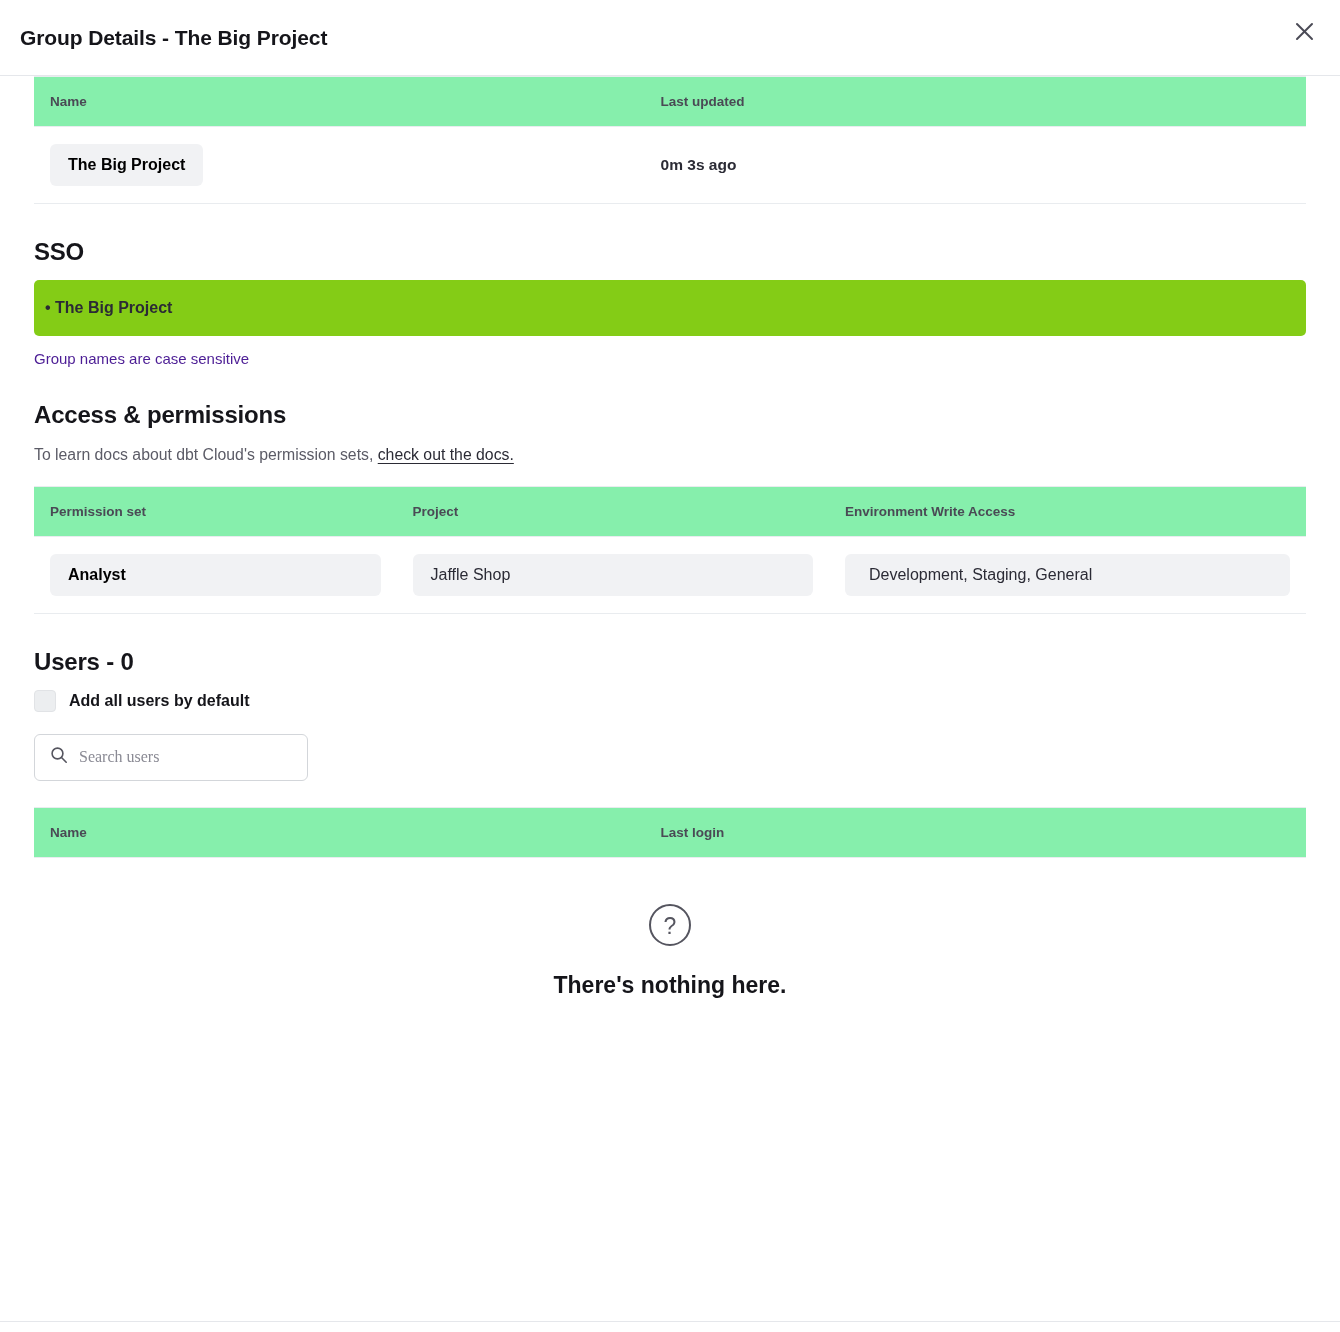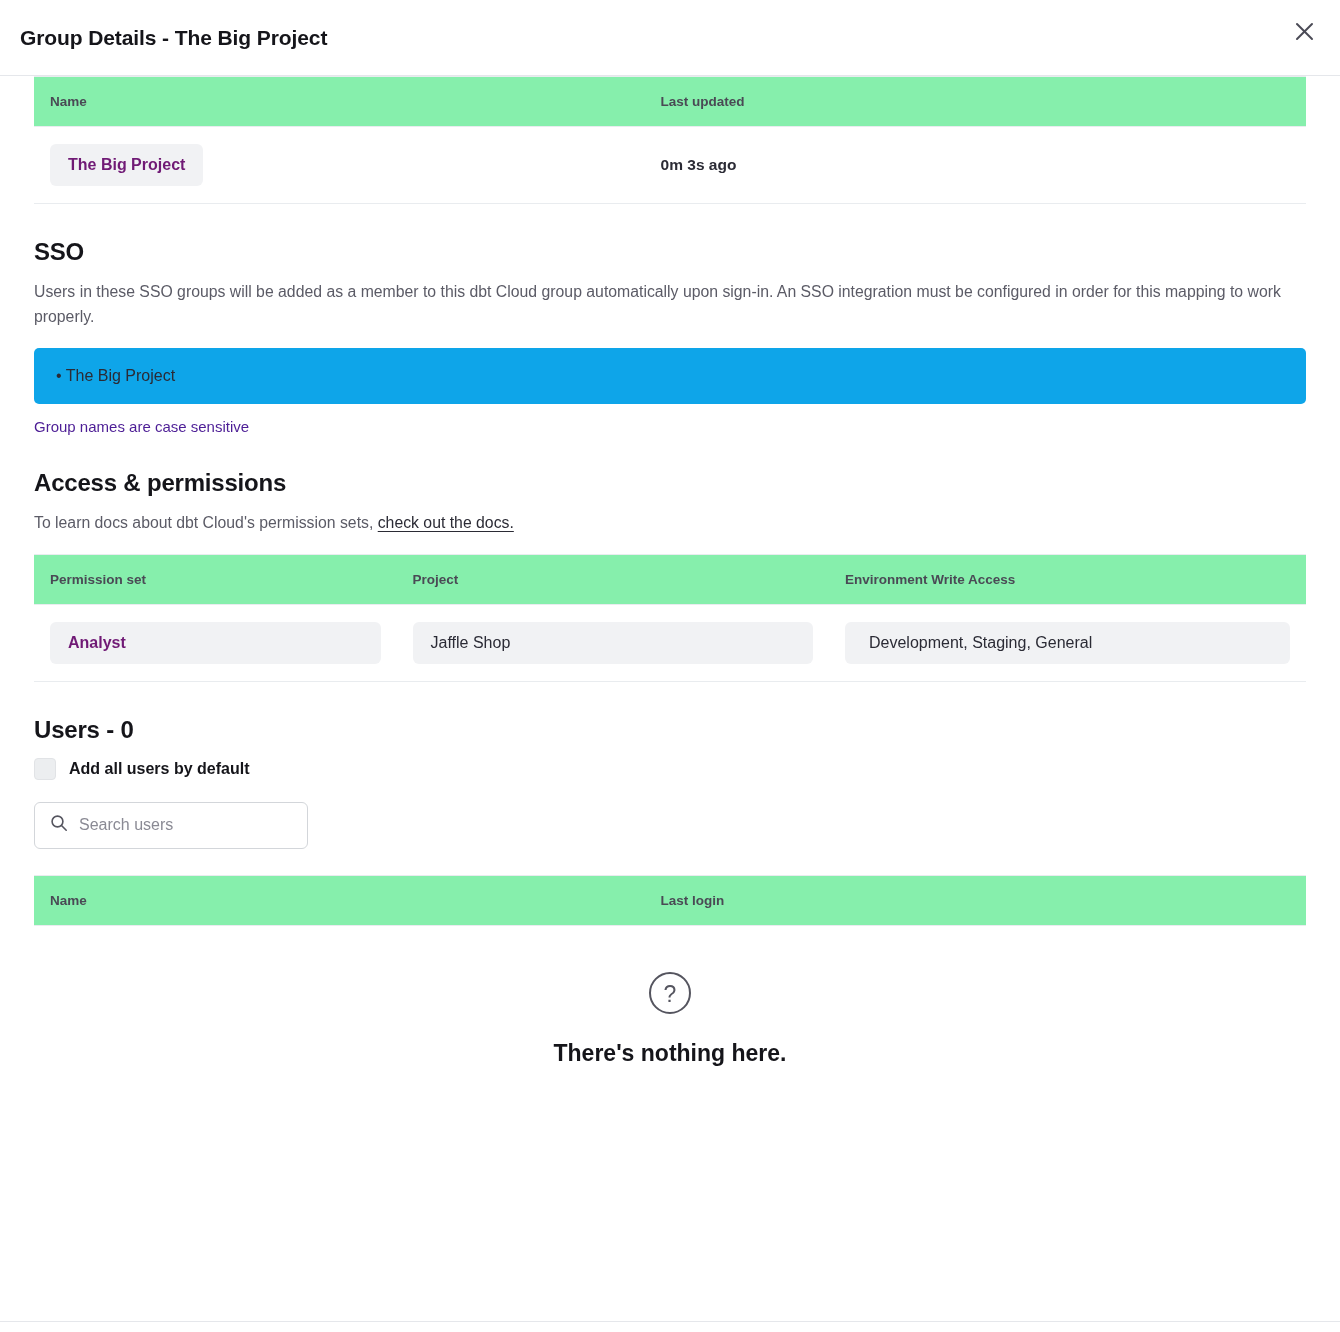--- a/index.html
+++ b/index.html
@@ -72,21 +72,21 @@
     font-size: 15.5px;
     vertical-align: middle;
   }
   .pill {
     display: inline-block;
     background: #f1f2f4;
     border-radius: 6px;
     padding: 12px 18px;
     font-weight: bold;
     font-size: 16px;
-    color: #701a75;
+    color: #000000;
   }
   .pill.regular {
     font-weight: normal;
     color: #2b2b35;
   }
   .plain-cell {
     font-size: 16px;
     color: #2b2b35;
     font-weight: bold;
   }
@@ -111,25 +111,26 @@
   }
   .docs-link {
     color: #2b2b35;
     text-decoration: underline;
     text-underline-offset: 3px;
     cursor: pointer;
   }
 
   
   .sso-box {
-    background: #0ea5e9;
+    background: #84cc16;
     border-radius: 5px;
-    padding: 19px 22px;
-    font-size: 16px;
-    color: #2b2b35;
+    padding: 19px 11px;
+    font-size: 16px;
+    color: #2b2b35;
+    font-weight: bold;
   }
   .warn-text {
     color: #4c1d95;
     font-size: 15px;
     margin: 14px 0 0 0;
   }
 
   
   .col-perm { width: 28.5%; }
   .col-proj { width: 34%; }
@@ -160,21 +161,21 @@
     width: 274px;
     margin-bottom: 26px;
   }
   .search-input {
     width: 100%;
     height: 47px;
     border: 1px solid #d3d6da;
     border-radius: 6px;
     padding: 0 12px 0 44px;
     font-size: 16px;
-    font-family: Liberation Sans, sans-serif;
+    font-family: Liberation Serif, serif;
     color: #2b2b35;
     outline: none;
     background: #fff;
   }
   .search-input::placeholder { color: #8a8a94; }
   .search-icon {
     position: absolute;
     left: 16px;
     top: 50%;
     transform: translateY(-50%);
@@ -231,21 +232,20 @@
       <tr>
         <td>
           <span class="pill">The Big Project</span>
         </td>
         <td class="plain-cell">0m 3s ago</td>
       </tr>
     </tbody>
   </table>
 
   <h2 class="section-title">SSO</h2>
-  <p class="section-desc">Users in these SSO groups will be added as a member to this dbt Cloud group automatically upon sign-in. An SSO integration must be configured in order for this mapping to work properly.</p>
   <div class="sso-box">
     <div>• The Big Project</div>
   </div>
   <p class="warn-text">Group names are case sensitive</p>
 
   <h2 class="section-title">Access &amp; permissions</h2>
   <p class="section-desc">
     <span>To learn docs about dbt Cloud's permission sets, </span><a class="docs-link">check out the docs.</a>
   </p>
 

